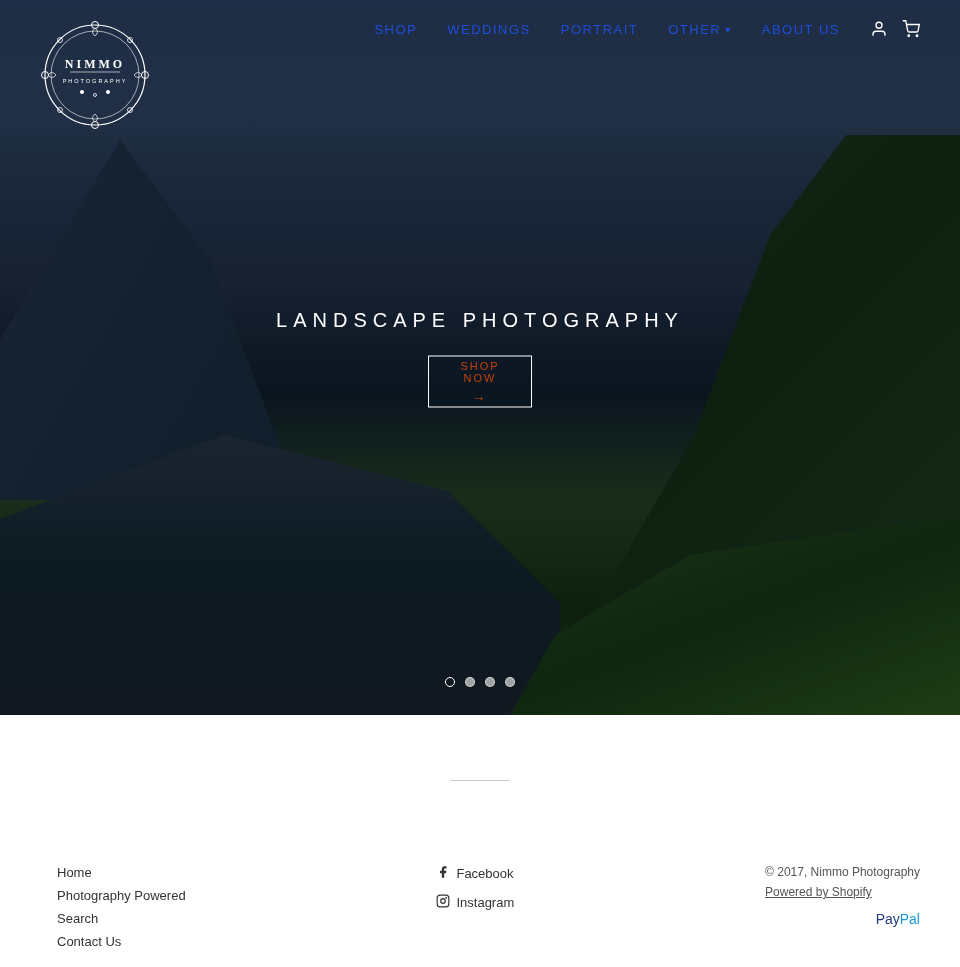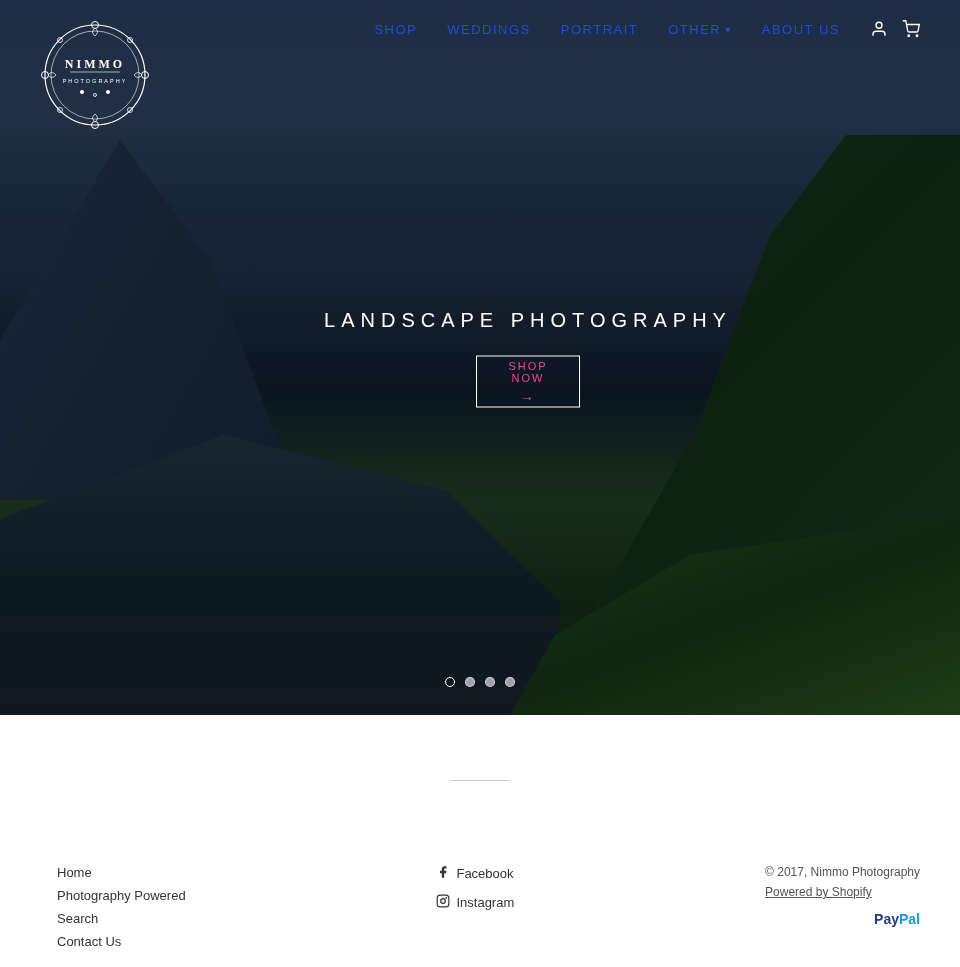--- a/index.html
+++ b/index.html
@@ -158,40 +158,39 @@
       clip-path: polygon(0 100%, 0 60%, 40% 10%, 70% 40%, 100% 100%);
     }
 
     .hero-content {
       position: absolute;
       top: 50%;
       left: 50%;
       transform: translate(-50%, -50%);
       text-align: center;
       z-index: 5;
-      margin-left: 48px;
     }
 
     .hero-title {
       color: #fff;
       font-size: 20px;
       letter-spacing: 6px;
       font-weight: 400;
       text-transform: uppercase;
       margin-bottom: 24px;
     }
 
     .shop-now-btn {
       display: inline-flex;
       flex-direction: column;
       align-items: center;
       justify-content: center;
       padding: 18px 40px;
       border: 1px solid #fff;
-      color: #ec4899;
+      color: #c2410c;
       text-decoration: none;
       cursor: pointer;
       background: transparent;
       letter-spacing: 2.5px;
       font-size: 12px;
       font-weight: 400;
       text-transform: uppercase;
       width: 104px;
       height: 52px;
       gap: 4px;
@@ -321,21 +320,21 @@
     .paypal-logo {
       display: flex;
       justify-content: flex-end;
       margin-top: 6px;
     }
 
     
     .paypal-text {
       font-family: Verdana, Arial, sans-serif;
       font-size: 14px;
-      font-weight: bold;
+      font-weight: normal;
     }
 
     .paypal-text .pp-blue1 { color: #253b80; }
     .paypal-text .pp-blue2 { color: #179bd7; }
 
   </style>
 </head>
 <body>
 
 <div class="hero">

